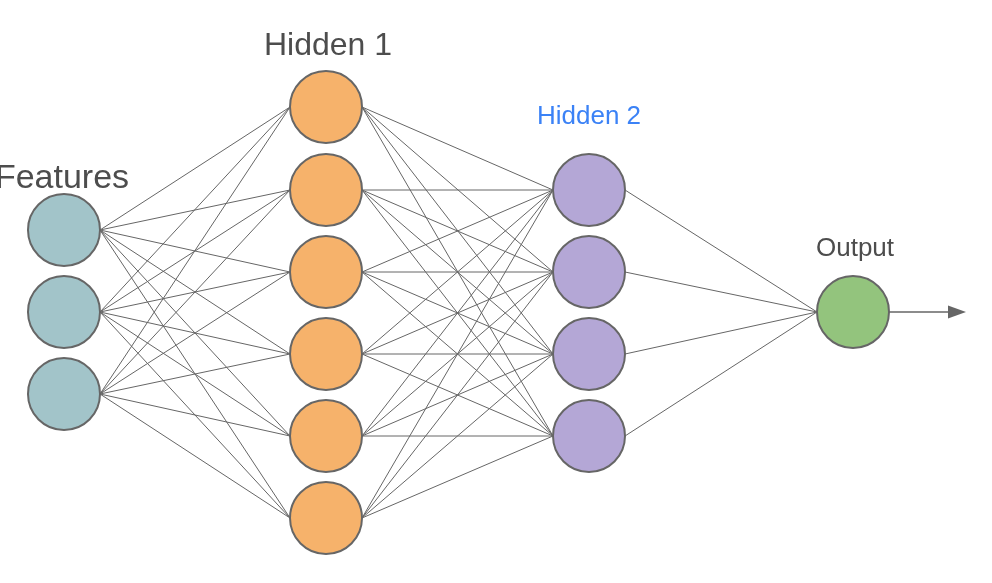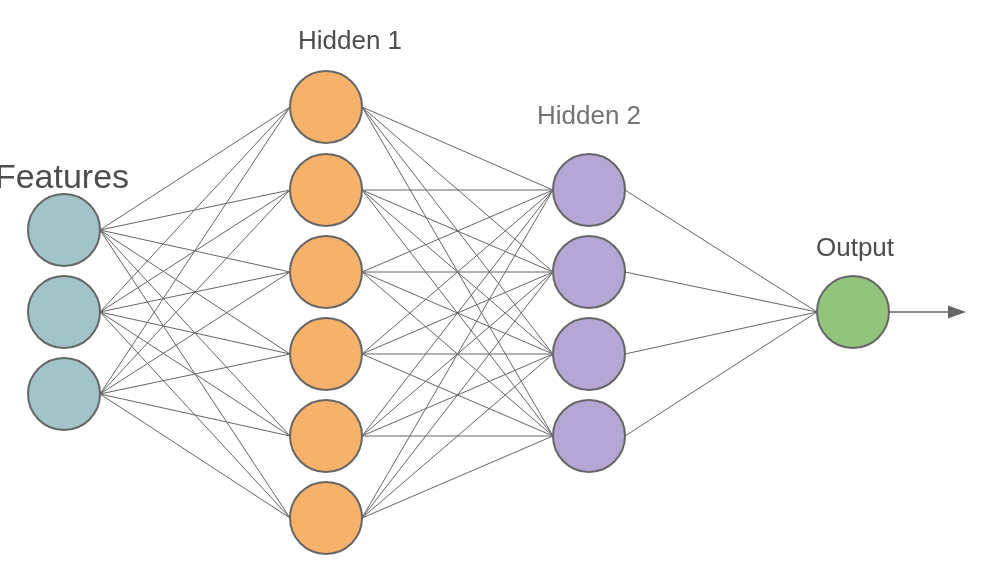--- a/index.html
+++ b/index.html
@@ -90,16 +90,16 @@
       <circle cx="326" cy="354" r="36" fill="#f6b26b" stroke="#666666" stroke-width="2"></circle>
       <circle cx="326" cy="436" r="36" fill="#f6b26b" stroke="#666666" stroke-width="2"></circle>
       <circle cx="326" cy="518" r="36" fill="#f6b26b" stroke="#666666" stroke-width="2"></circle>
       <circle cx="589" cy="190" r="36" fill="#b4a7d6" stroke="#666666" stroke-width="2"></circle>
       <circle cx="589" cy="272" r="36" fill="#b4a7d6" stroke="#666666" stroke-width="2"></circle>
       <circle cx="589" cy="354" r="36" fill="#b4a7d6" stroke="#666666" stroke-width="2"></circle>
       <circle cx="589" cy="436" r="36" fill="#b4a7d6" stroke="#666666" stroke-width="2"></circle>
       <circle cx="853" cy="312" r="36" fill="#93c47d" stroke="#666666" stroke-width="2"></circle>
     </svg>
   <div class="layer-label" style="left: 62px; top: 157px; font-size: 34px; color: rgb(77, 77, 77);">Features</div>
-  <div class="layer-label" style="left: 328px; top: 26px; font-size: 26px; color: rgb(77, 77, 77); margin-left: 22px;">Hidden 1</div>
-  <div class="layer-label" style="left: 589px; top: 101px; font-size: 26px; color: #737373;">Hidden 2</div>
+  <div class="layer-label" style="left: 328px; top: 26px; font-size: 32px; color: rgb(77, 77, 77);">Hidden 1</div>
+  <div class="layer-label" style="left: 589px; top: 101px; font-size: 26px; color: #3b82f6;">Hidden 2</div>
   <div class="layer-label" style="left: 855px; top: 221px; font-size: 26px; color: rgb(77, 77, 77); margin-top: 12px;">Output</div>
 </div>
 
 </body></html>

